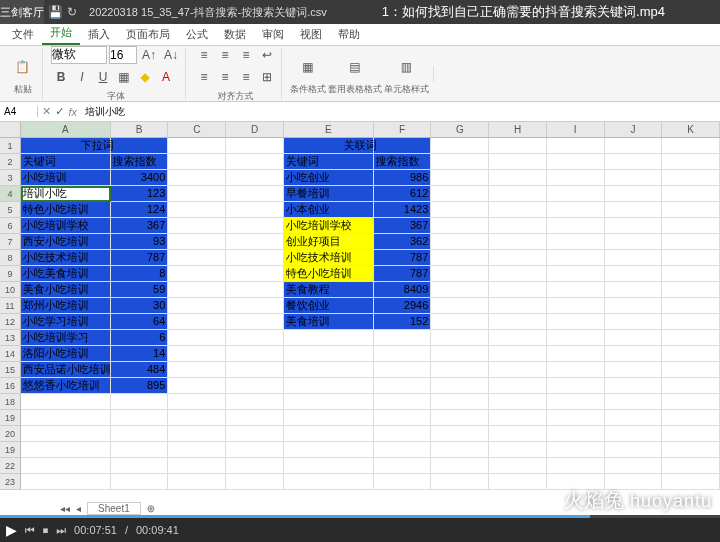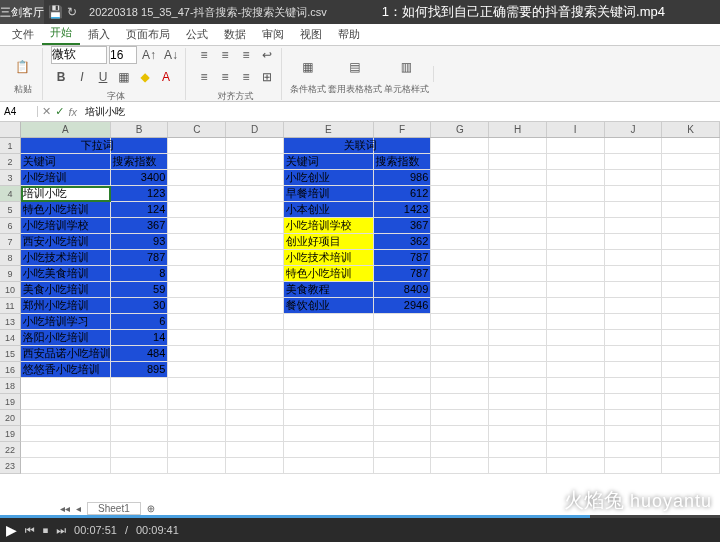--- a/index.html
+++ b/index.html
@@ -313,20 +313,34 @@
         <div class="cell"></div>
         <div class="cell wide blue">餐饮创业</div>
         <div class="cell blue num">2946</div>
         <div class="cell"></div>
         <div class="cell"></div>
         <div class="cell"></div>
         <div class="cell"></div>
         <div class="cell"></div>
       </div>
       <div class="row">
+        <div class="row-h">12</div>
+        <div class="cell wide blue">小吃学习培训</div>
+        <div class="cell blue num">64</div>
+        <div class="cell"></div>
+        <div class="cell"></div>
+        <div class="cell wide blue">美食培训</div>
+        <div class="cell blue num">152</div>
+        <div class="cell"></div>
+        <div class="cell"></div>
+        <div class="cell"></div>
+        <div class="cell"></div>
+        <div class="cell"></div>
+      </div>
+      <div class="row">
         <div class="row-h">13</div>
         <div class="cell wide blue">小吃培训学习</div>
         <div class="cell blue num">6</div>
         <div class="cell"></div>
         <div class="cell"></div>
         <div class="cell wide"></div>
         <div class="cell"></div>
         <div class="cell"></div>
         <div class="cell"></div>
         <div class="cell"></div>

